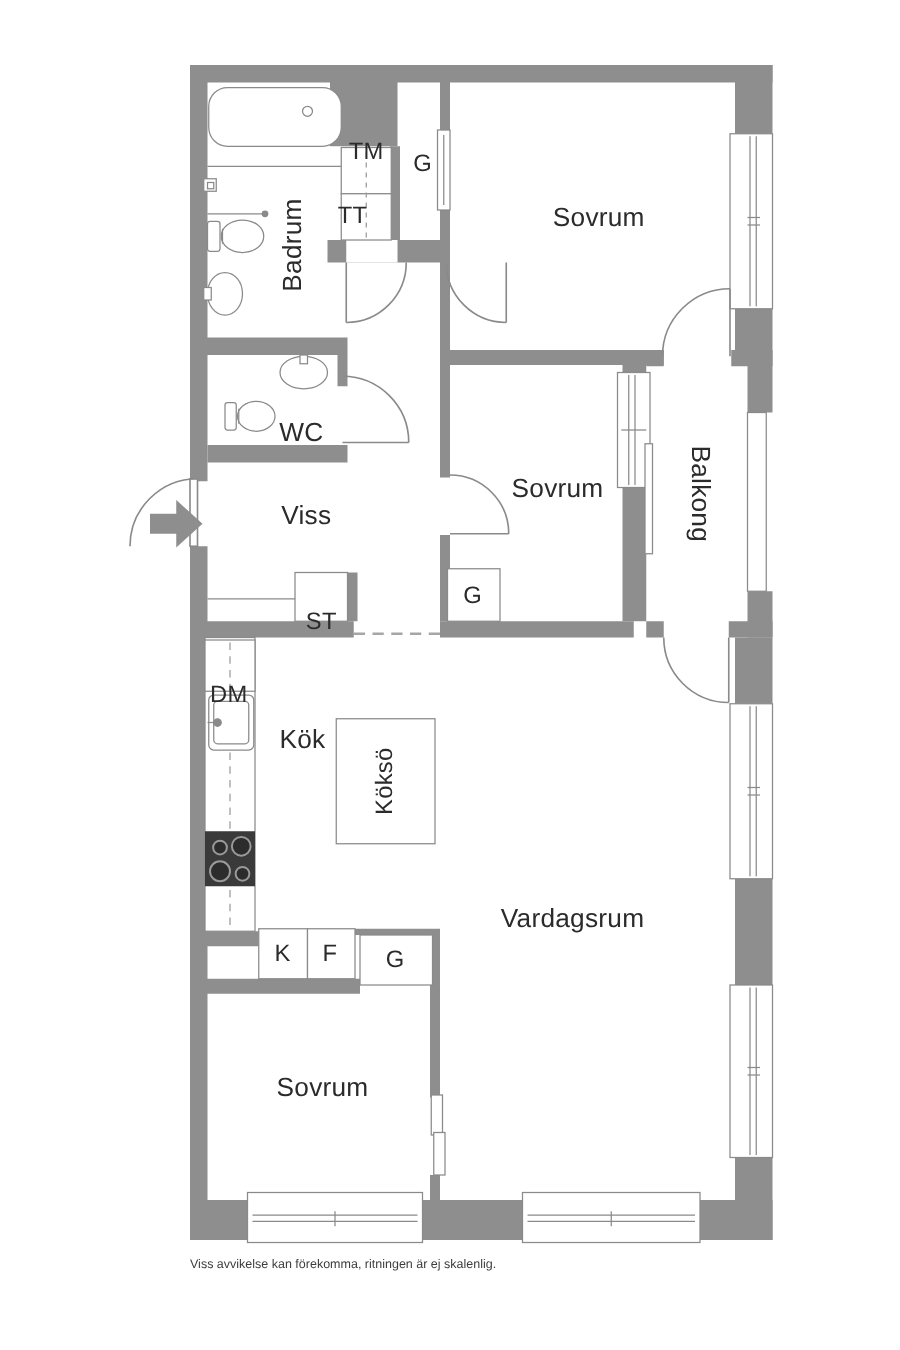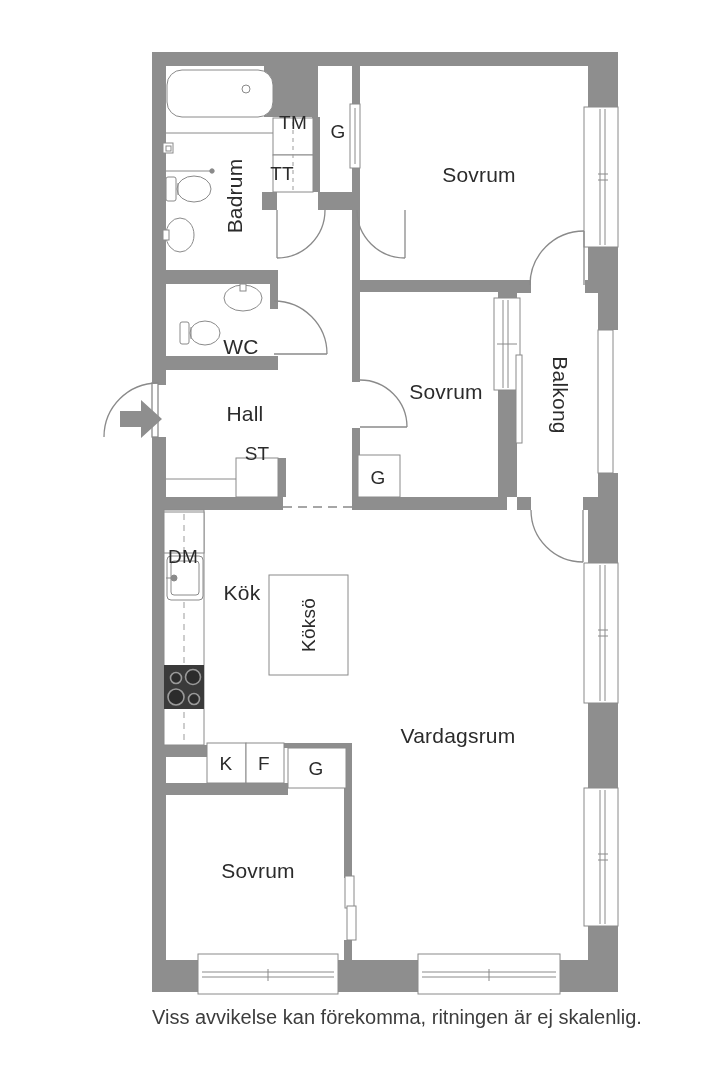--- a/index.html
+++ b/index.html
@@ -9,21 +9,21 @@
   }
   .plan-svg{position:absolute;left:0;top:0;}
   .lbl{
     position:absolute;color:#2b2b2b;font-size:21px;line-height:1;
     transform:translate(-50%,-50%);white-space:nowrap;letter-spacing:0.2px;
   }
   .lbl.small{font-size:19px;}
   .lbl.rot-ccw{transform:translate(-50%,-50%) rotate(-90deg);}
   .lbl.rot-cw{transform:translate(-50%,-50%) rotate(90deg);}
   .footer{
-    position:absolute;left:152px;top:1006px;color:#3d3d3d;font-size:20px;
+    position:absolute;left:152px;top:1006px;color:#3d3d3d;font-size:10px;
     white-space:nowrap;
   }
 </style>
 </head>
 <body>
 
 <div class="stage">
 
   <svg class="plan-svg" width="720" height="1080" viewBox="0 0 720 1080">
 
@@ -222,24 +222,24 @@
       <polygon points="120,411 141,411 141,400 162,419 141,438 141,427 120,427" fill="#8e8e8e" stroke="none"></polygon>
     </g>
   </svg>
 
   <div class="lbl rot-ccw" style="left:234px;top:196px">Badrum</div>
   <div class="lbl small" style="left:293px;top:122px">TM</div>
   <div class="lbl small" style="left:282px;top:173px">TT</div>
   <div class="lbl small" style="left:338px;top:131px">G</div>
   <div class="lbl" style="left:479px;top:174px">Sovrum</div>
   <div class="lbl" style="left:241px;top:346px">WC</div>
-  <div class="lbl" style="left:245px;top:413px">Hall</div>
+  <div class="lbl" style="left:245px;top:413px">Viss</div>
   <div class="lbl" style="left:446px;top:391px">Sovrum</div>
   <div class="lbl rot-cw" style="left:560px;top:395px">Balkong</div>
-  <div class="lbl small" style="left:257px;top:453px">ST</div>
+  <div class="lbl small" style="left:257px;top:498px">ST</div>
   <div class="lbl small" style="left:183px;top:556px">DM</div>
   <div class="lbl small" style="left:378px;top:477px">G</div>
   <div class="lbl" style="left:242px;top:592px">Kök</div>
   <div class="lbl rot-ccw small" style="left:308px;top:625px">Köksö</div>
   <div class="lbl" style="left:458px;top:735px">Vardagsrum</div>
   <div class="lbl small" style="left:226px;top:763px">K</div>
   <div class="lbl small" style="left:264px;top:763px">F</div>
   <div class="lbl small" style="left:316px;top:768px">G</div>
   <div class="lbl" style="left:258px;top:870px">Sovrum</div>
 

